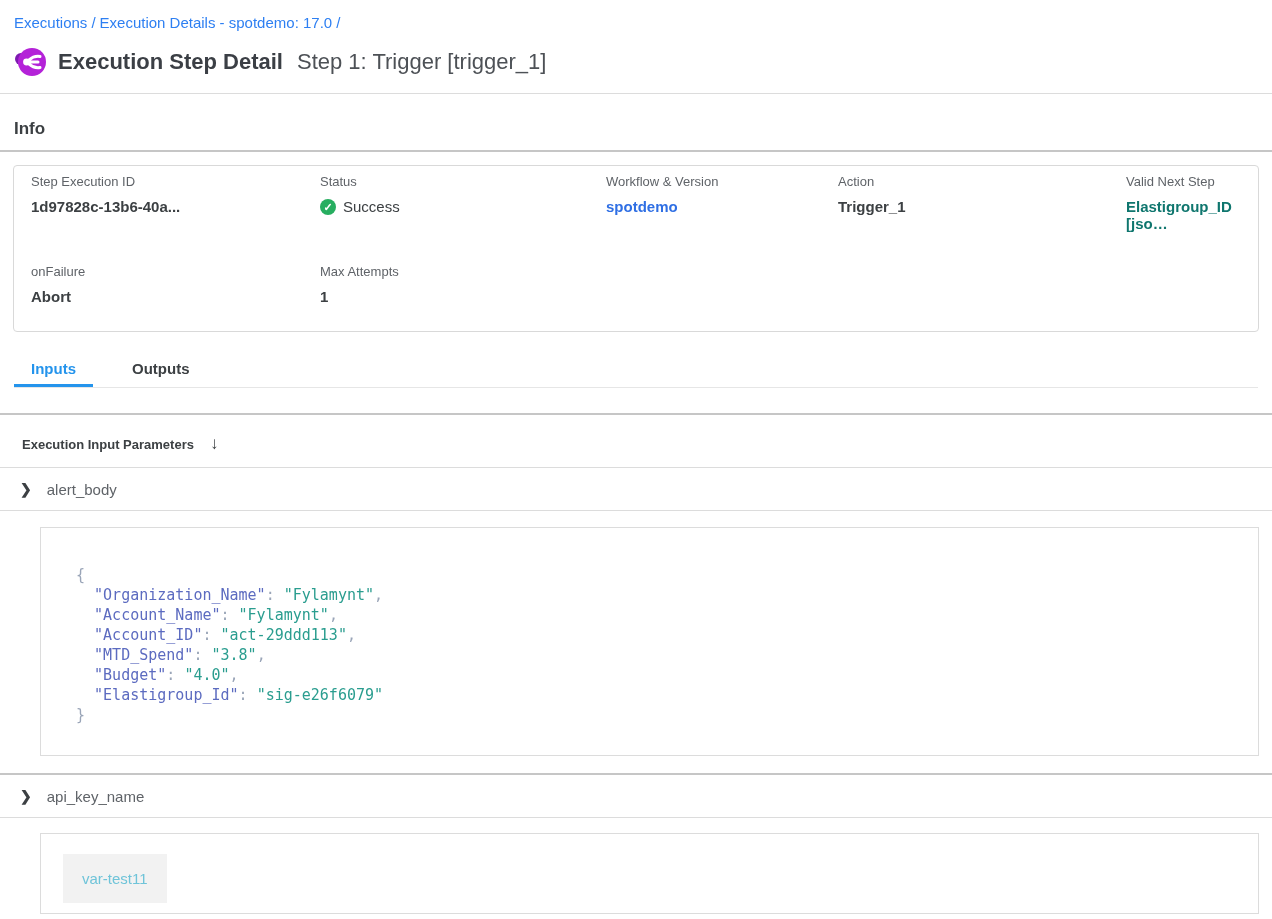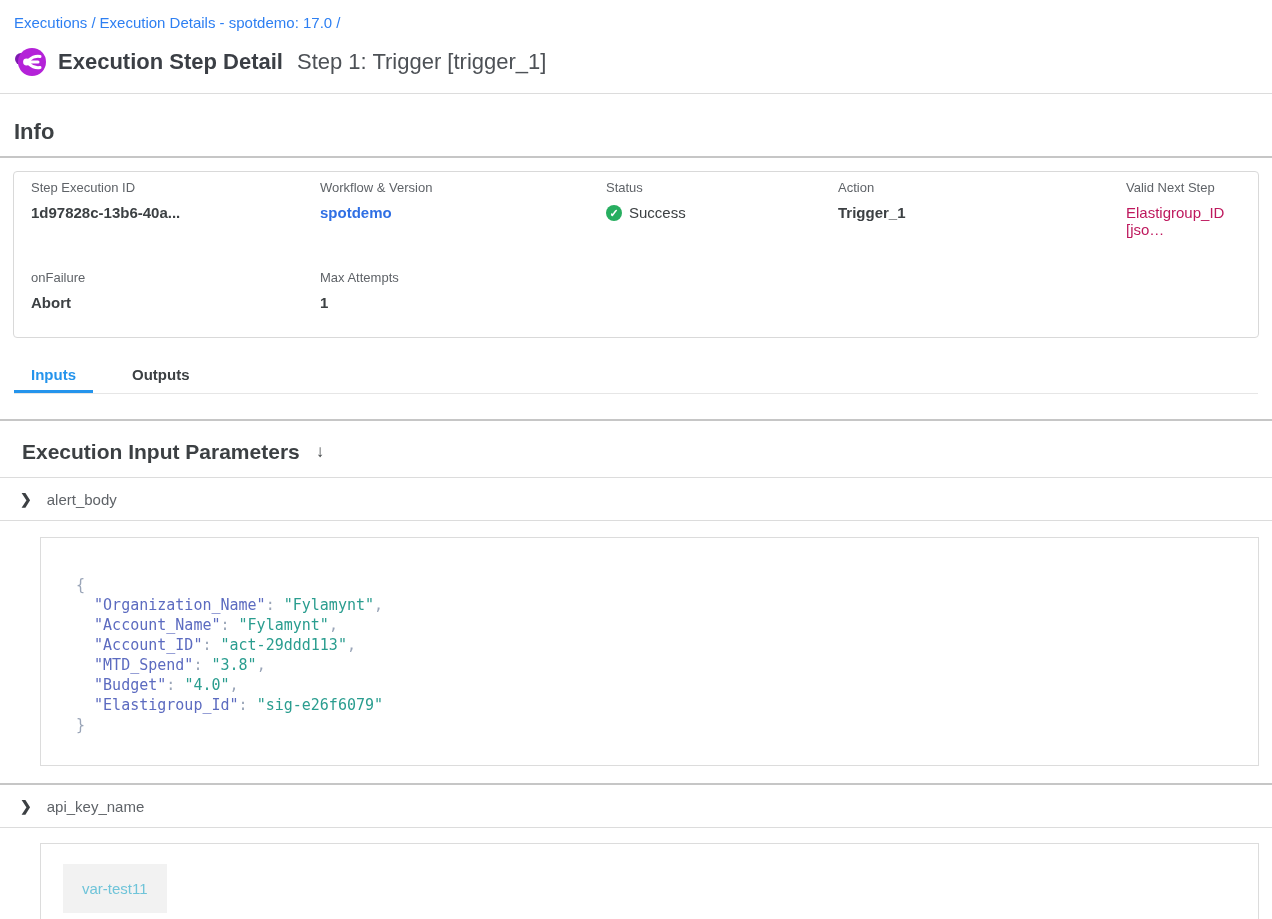--- a/index.html
+++ b/index.html
@@ -29,41 +29,41 @@
     padding: 15px 14px 15px 14px;
     border-bottom: 1px solid #dcdcdc;
   }
   .logo-icon { width: 32px; height: 32px; flex: 0 0 auto; }
   .page-title { font-size: 22px; font-weight: 700; color: #3b3f45; }
   .page-subtitle { font-size: 22px; font-weight: 400; color: #4d5156; margin-left: 2px; }
 
   
   .info-heading {
     padding: 25px 14px 11px 14px;
-    font-size: 22px;
+    font-size: 17px;
     font-weight: 600;
     color: #3c4043;
   }
   .div-heavy { border-top: 2px solid #c6c6c6; }
   .div-light { border-top: 1px solid #dcdcdc; }
 
   .info-card {
     margin: 13px 13px 0 13px;
     border: 1px solid #d9d9d9;
     border-radius: 4px;
     padding: 8px 10px 26px 17px;
     display: grid;
     grid-template-columns: 257px 254px 200px 256px 1fr;
     row-gap: 26px;
     gap: 32px;
   }
   .field-label { font-size: 13px; color: #5f6368; margin-bottom: 9px; }
   .field-value { font-size: 15px; font-weight: 600; color: #3c4043; }
   .field-value.link { color: #2f6fe4; font-weight: 600; cursor: pointer; }
-  .field-value.link-light { color: #be185d; font-weight: 400; cursor: pointer; }
+  .field-value.link-light { color: #0f766e; font-weight: 700; cursor: pointer; }
   .status-value { display: flex; align-items: center; gap: 7px; font-size: 15px; font-weight: 400; color: #3c4043; }
   .check-circle {
     width: 16px; height: 16px; border-radius: 50%;
     background: #27ae60; color: #ffffff;
     font-size: 11px; line-height: 16px; text-align: center; font-weight: 700;
   }
 
   
   .tabs {
     display: flex;
@@ -84,21 +84,21 @@
     padding-bottom: 7px;
   }
   .tabs-gap { height: 14px; }
 
   
   .params-header {
     display: flex;
     align-items: center;
     padding: 19px 14px 13px 22px;
   }
-  .params-title { font-size: 21px; font-weight: 600; color: #3c4043; }
+  .params-title { font-size: 13px; font-weight: 600; color: #3c4043; }
   .down-arrow-icon {
     margin-left: 16px;
     font-size: 17px;
     font-weight: 700;
     color: #3c4043;
     cursor: pointer;
   }
 
   
   .section-row {
@@ -169,29 +169,29 @@
 
 <div class="info-heading">Info</div>
 <div class="div-heavy"></div>
 
 <div class="info-card">
   <div class="field">
     <div class="field-label">Step Execution ID</div>
     <div class="field-value">1d97828c-13b6-40a...</div>
   </div>
   <div class="field">
-    <div class="field-label">Workflow &amp; Version</div>
-    <div class="field-value link">spotdemo</div>
-  </div>
-  <div class="field">
     <div class="field-label">Status</div>
     <div class="status-value">
       <span class="check-circle">✓</span>
       <span>Success</span>
     </div>
+  </div>
+  <div class="field">
+    <div class="field-label">Workflow &amp; Version</div>
+    <div class="field-value link">spotdemo</div>
   </div>
   <div class="field">
     <div class="field-label">Action</div>
     <div class="field-value">Trigger_1</div>
   </div>
   <div class="field">
     <div class="field-label">Valid Next Step</div>
     <div class="field-value link-light">Elastigroup_ID [jso…</div>
   </div>
   <div class="field">

